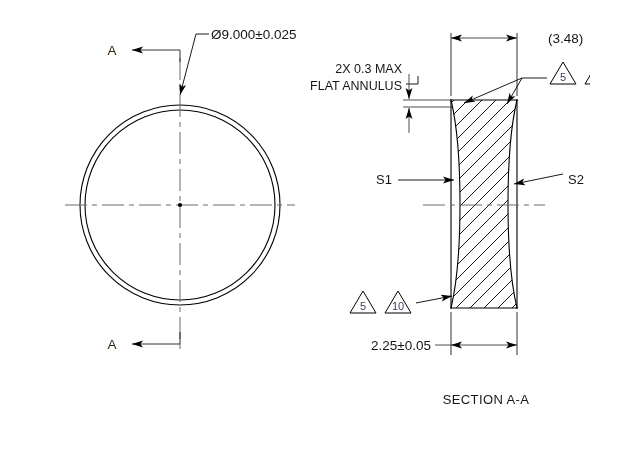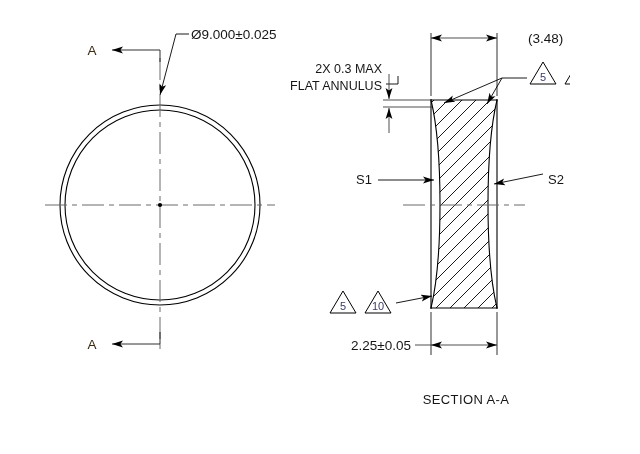--- a/index.html
+++ b/index.html
@@ -10,20 +10,21 @@
   }
   body {
     font-family: "Liberation Sans", sans-serif;
   }
   #drawing-root {
     position: relative;
     width: 570px;
     height: 454px;
     background: #ffffff;
     overflow: hidden;
+    margin-left: 20px;
   }
   svg#drawing-canvas {
     position: absolute;
     top: 0;
     left: 0;
     width: 640px;
     height: 454px;
     display: block;
   }
   .obj-line {

